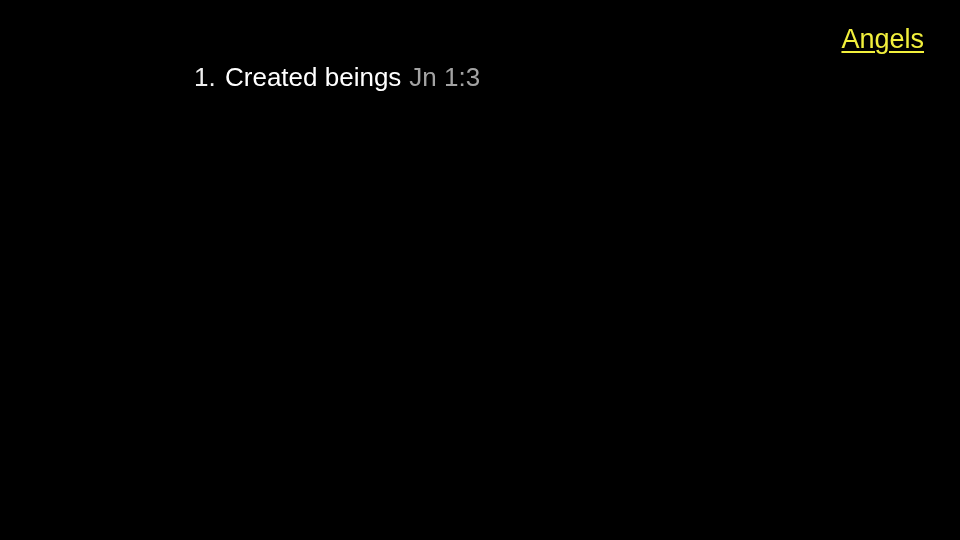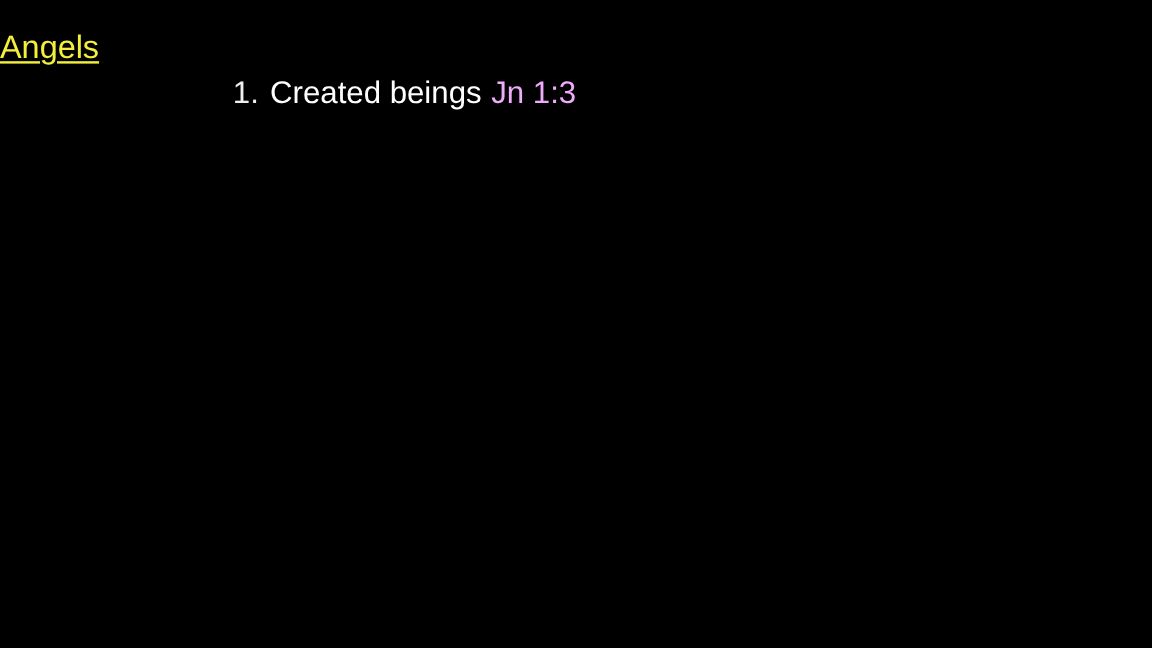--- a/index.html
+++ b/index.html
@@ -17,21 +17,21 @@
     position: relative;
     width: 960px;
     height: 540px;
     background: #000000;
   }
   .slide-title {
     position: absolute;
     top: 24px;
     left: 0;
     width: 924px;
-    text-align: left;
+    text-align: right;
     font-size: 27px;
     line-height: 30px;
     color: #f2f03c;
     letter-spacing: 0px;
   }
   .slide-title .title-text {
     text-decoration: underline;
     text-underline-offset: 3px;
     text-decoration-thickness: 2px;
   }
@@ -50,21 +50,21 @@
     white-space: nowrap;
   }
   .item-number {
     min-width: 31px;
     color: #efefef;
   }
   .item-text {
     color: #ffffff;
   }
   .item-ref {
-    color: #f0abfc;
+    color: #a3a3a3;
     margin-left: 8px;
   }
 </style>
 </head>
 <body>
 
 <div class="slide">
 
   <div class="slide-title">
     <span class="title-text">Angels</span>

